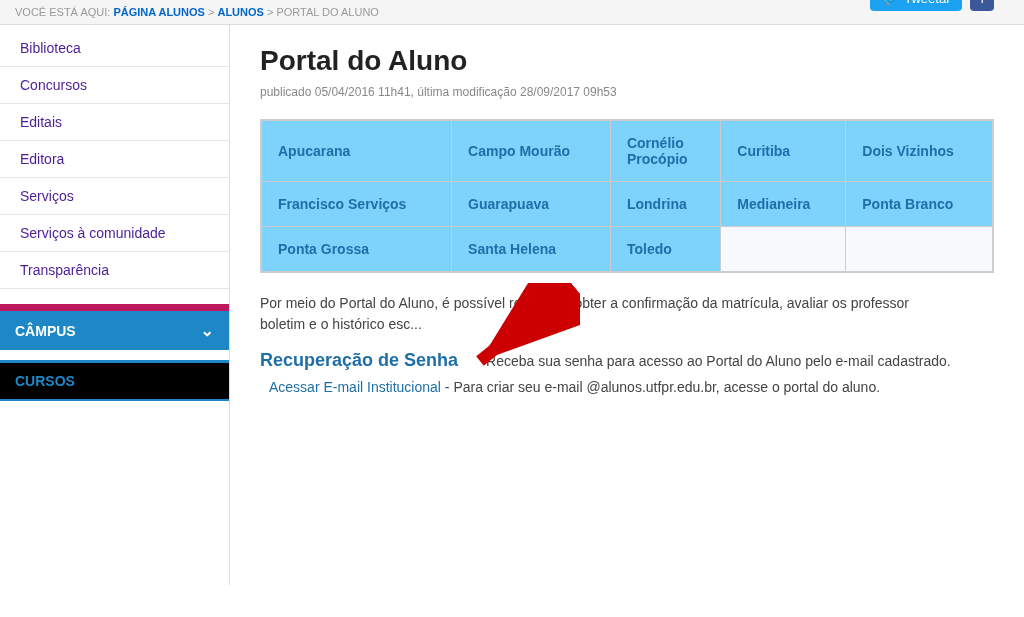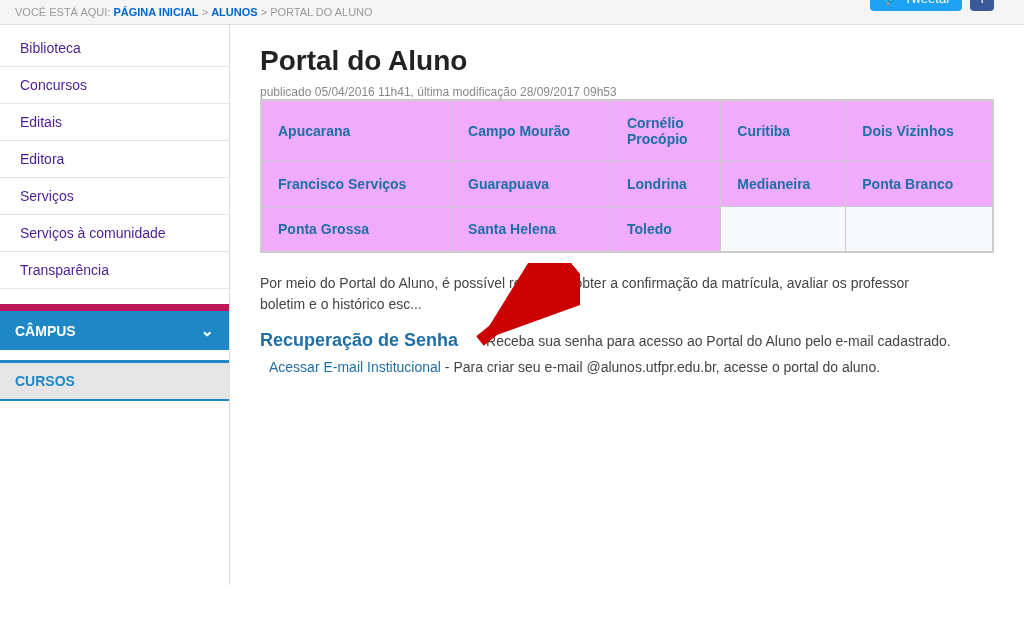--- a/index.html
+++ b/index.html
@@ -65,21 +65,21 @@
     }
 
     .sidebar-section2 {
       margin-top: 10px;
       border-top: 3px solid #1e88c7;
     }
 
     .sidebar-section2-header {
       display: flex;
       align-items: center;
-      background: #e5e5e5;
+      background: #000000;
       color: #1e88c7;
       padding: 10px 15px;
       font-weight: bold;
       font-size: 14px;
       border-bottom: 2px solid #1e88c7;
     }
 
     
     .main-content {
       flex: 1;
@@ -89,20 +89,21 @@
     .page-title {
       font-size: 28px;
       font-weight: bold;
       color: #222;
       margin-bottom: 8px;
     }
 
     .page-meta {
       font-size: 12px;
       color: #888;
+      margin-bottom: 20px;
     }
 
     .social-buttons {
       float: right;
       margin-top: -60px;
     }
 
     .tweet-btn {
       display: inline-flex;
       align-items: center;
@@ -143,21 +144,21 @@
       border-collapse: collapse;
     }
 
     .campus-grid table td {
       padding: 14px 16px;
       border: 1px solid #ccc;
       font-weight: bold;
       color: #1e6fa8;
       cursor: pointer;
       font-size: 14px;
-      background: #f0abfc;
+      background: #7dd3fc;
     }
 
     
     .description {
       font-size: 14px;
       color: #444;
       line-height: 1.5;
       margin-bottom: 15px;
       position: relative;
     }
@@ -209,21 +210,21 @@
 
     .content-wrapper {
       position: relative;
     }
   </style>
 </head>
 <body>
 
 <div class="breadcrumb">
   <span>VOCÊ ESTÁ AQUI:</span>
-  <a href="#">PÁGINA INICIAL</a>
+  <a href="#">PÁGINA ALUNOS</a>
   <span> &gt; </span>
   <a href="#">ALUNOS</a>
   <span> &gt; </span>
   <span>PORTAL DO ALUNO</span>
 </div>
 
 <div class="layout">
 
   <aside class="sidebar">
     <ul class="sidebar-menu">

